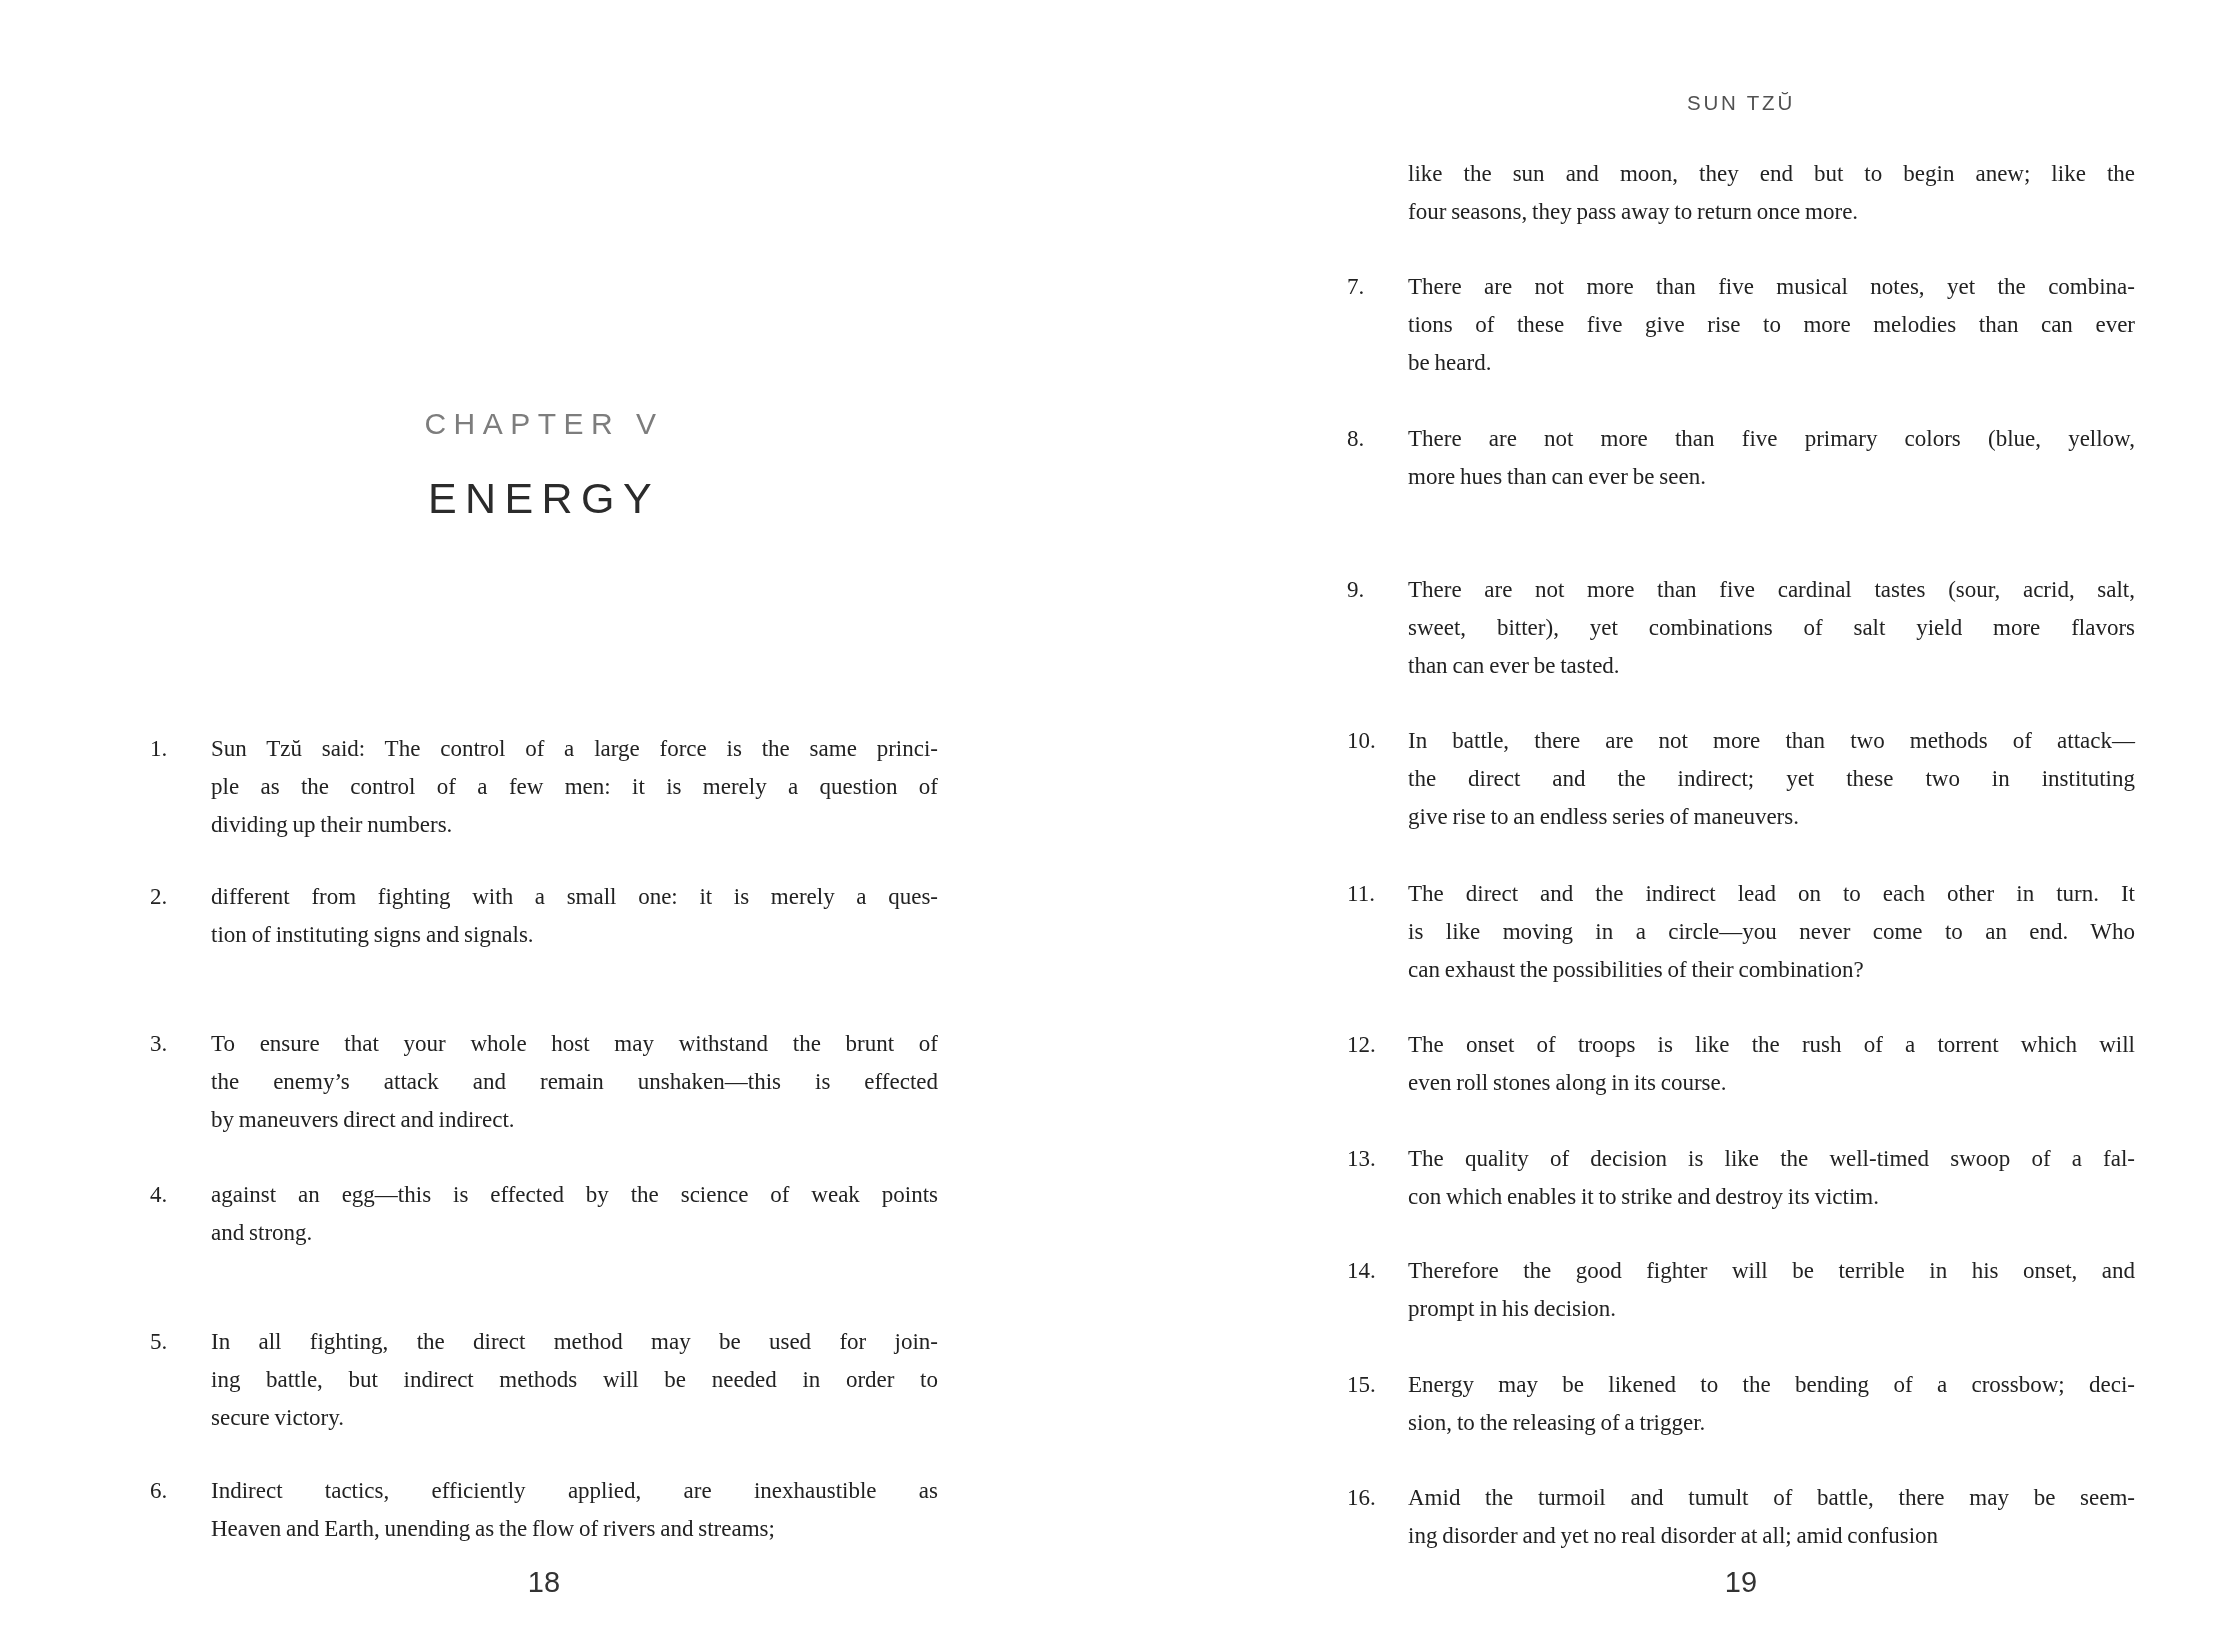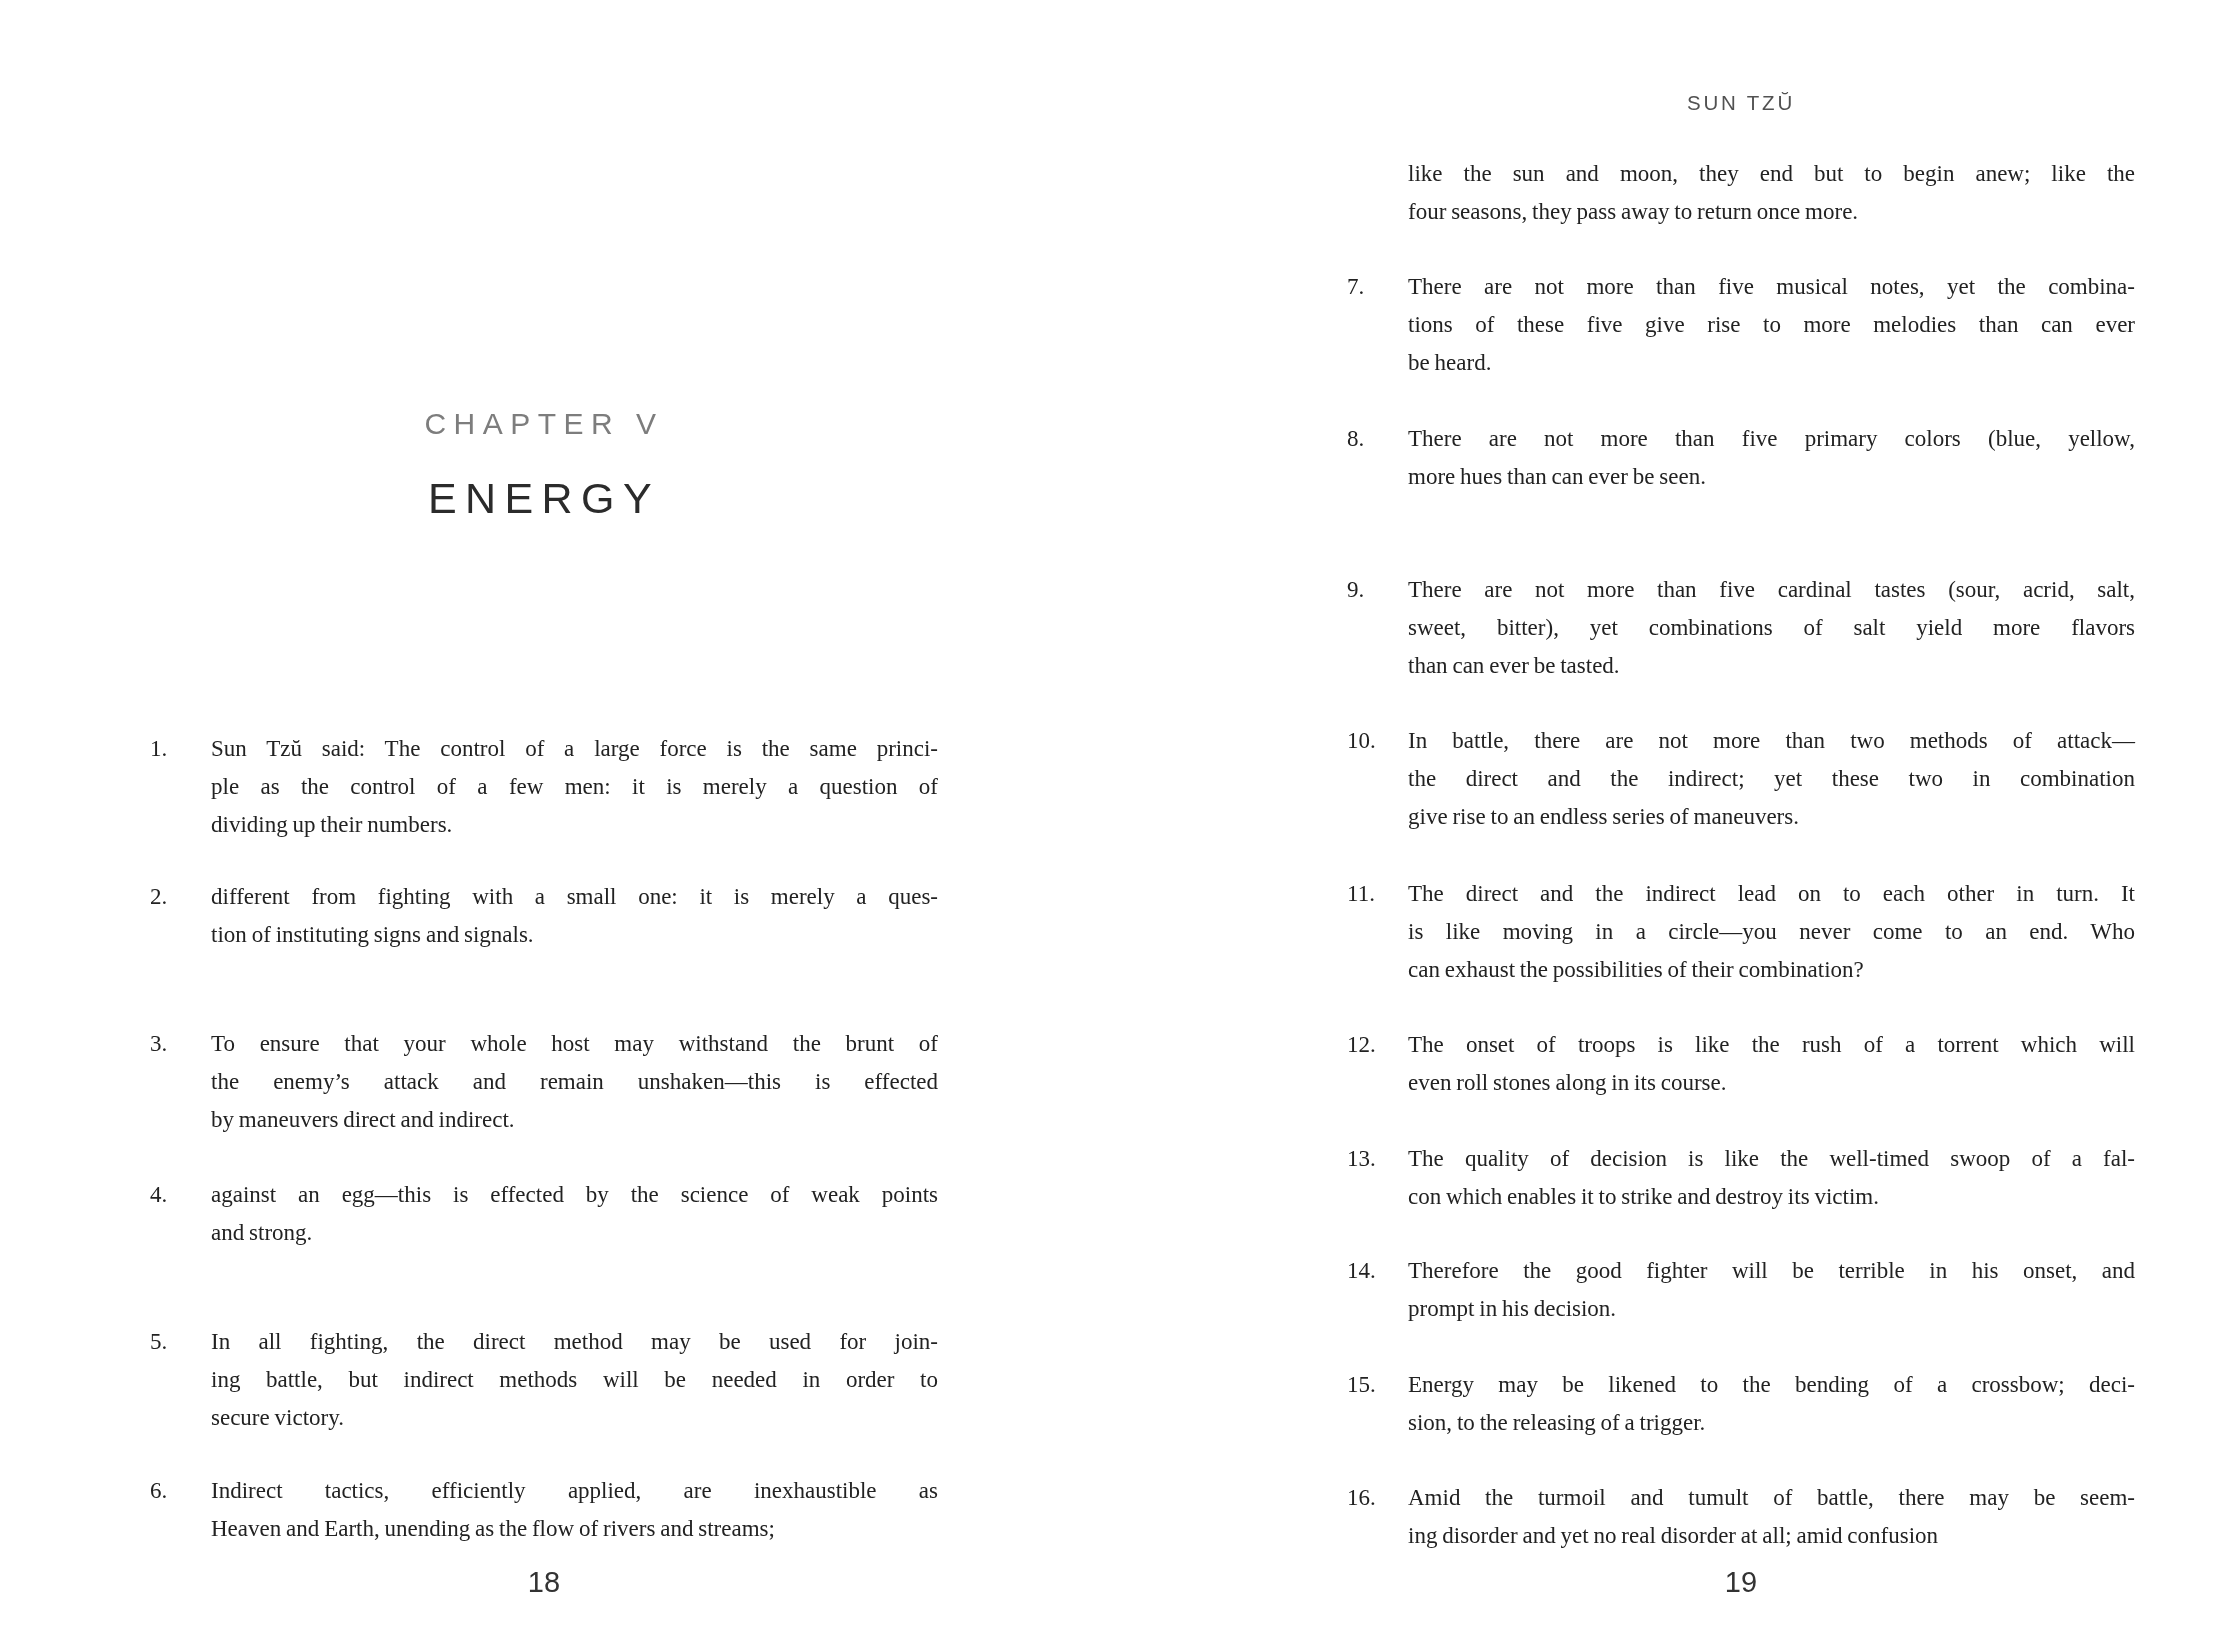--- a/index.html
+++ b/index.html
@@ -182,21 +182,21 @@
       <div class="txt">
           <div class="line">There are not more than five cardinal tastes (sour, acrid, salt,</div>
           <div class="line">sweet, bitter), yet combinations of salt yield more flavors</div>
           <div class="line last">than can ever be tasted.</div>
         </div>
     </div>
     <div class="item pos-r10">
       <div class="num">10.</div>
       <div class="txt">
           <div class="line">In battle, there are not more than two methods of attack—</div>
-          <div class="line">the direct and the indirect; yet these two in combination</div>
+          <div class="line">the direct and the indirect; yet these two in instituting</div>
           <div class="line last">give rise to an endless series of maneuvers.</div>
         </div>
     </div>
     <div class="item pos-r11">
       <div class="num">11.</div>
       <div class="txt">
           <div class="line">The direct and the indirect lead on to each other in turn. It</div>
           <div class="line">is like moving in a circle—you never come to an end. Who</div>
           <div class="line last">can exhaust the possibilities of their combination?</div>
         </div>

